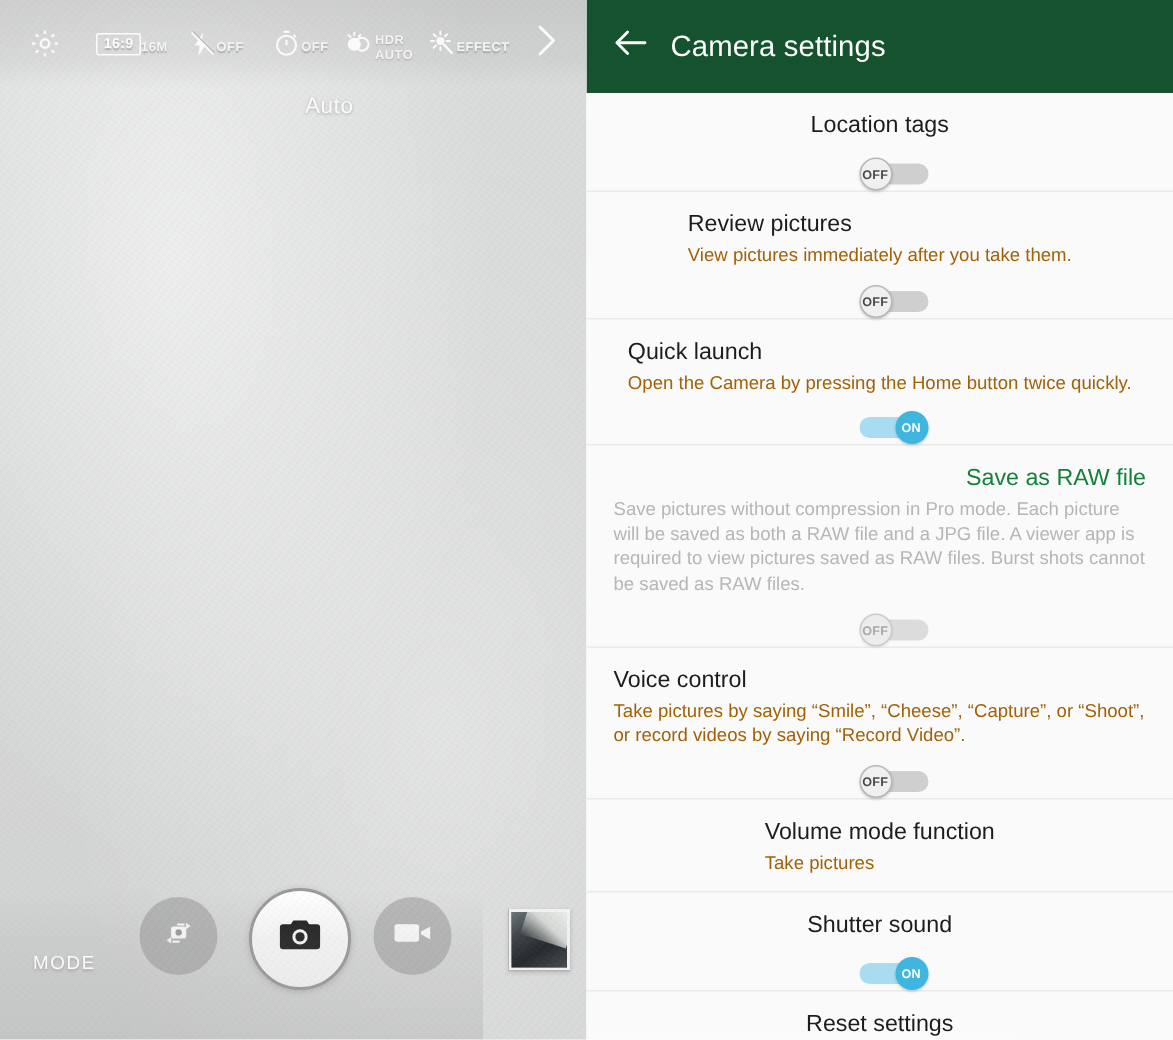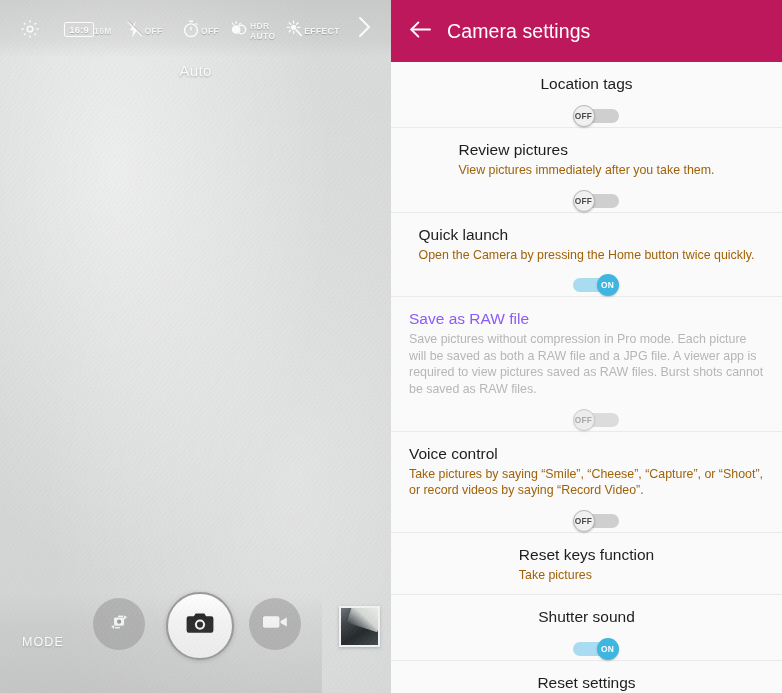--- a/index.html
+++ b/index.html
@@ -101,20 +101,21 @@
     position: absolute;
     top: 62px;
     left: 0;
     width: 391px;
     text-align: center;
     font-size: 15px;
     color: #fafafa;
     letter-spacing: 0.4px;
     text-shadow: 0 1px 2px rgba(120,120,120,0.5);
     z-index: 5;
+    padding-left: 24px;
   }
 
   
   .cam-bottombar {
     position: absolute;
     bottom: 0; left: 0;
     width: 322px;
     height: 100px;
     display: flex;
     align-items: center;
@@ -173,21 +174,21 @@
   
   .settings-pane {
     width: 391px;
     height: 693px;
     background: #fafafa;
     position: relative;
     overflow: hidden;
   }
   .settings-header {
     height: 62px;
-    background: #be185d;
+    background: #14532d;
     display: flex;
     align-items: center;
     padding-left: 16px;
     box-sizing: border-box;
   }
   .back-arrow {
     width: 26px;
     height: 26px;
     display: flex;
     align-items: center;
@@ -224,21 +225,21 @@
     font-size: 15.5px;
     color: #1d1d1d;
     line-height: 21px;
   }
   .srow-sub {
     font-size: 12.4px;
     color: #a16207;
     line-height: 16.6px;
     margin-top: 2px;
   }
-  .srow.disabled .srow-title { color: #8b5cf6; }
+  .srow.disabled .srow-title { color: #15803d; text-align: right; }
   .srow.disabled .srow-sub   { color: #b6b6b6; }
 
   .srow-ctrl {
     flex: 0 0 auto;
     width: 54px;
     display: flex;
     justify-content: flex-end;
     align-items: center;
     margin-left: 10px;
   }
@@ -485,21 +486,21 @@
         <div class="srow-ctrl">
           <div class="tog off">
             <span class="track"></span>
             <span class="knob">OFF</span>
           </div>
         </div>
       </div>
 
       <div class="srow">
         <div class="srow-text">
-          <div class="srow-title">Reset keys function</div>
+          <div class="srow-title">Volume mode function</div>
           <div class="srow-sub">Take pictures</div>
         </div>
         <div class="srow-ctrl"></div>
       </div>
 
       <div class="srow">
         <div class="srow-text">
           <div class="srow-title">Shutter sound</div>
         </div>
         <div class="srow-ctrl">

